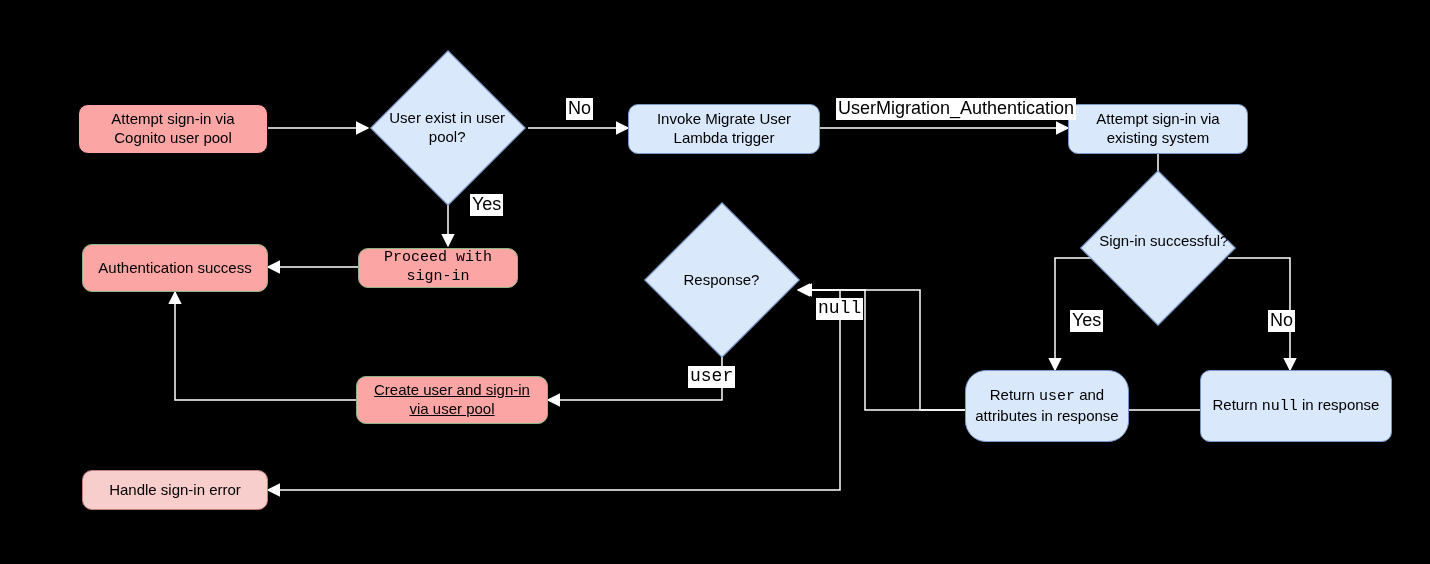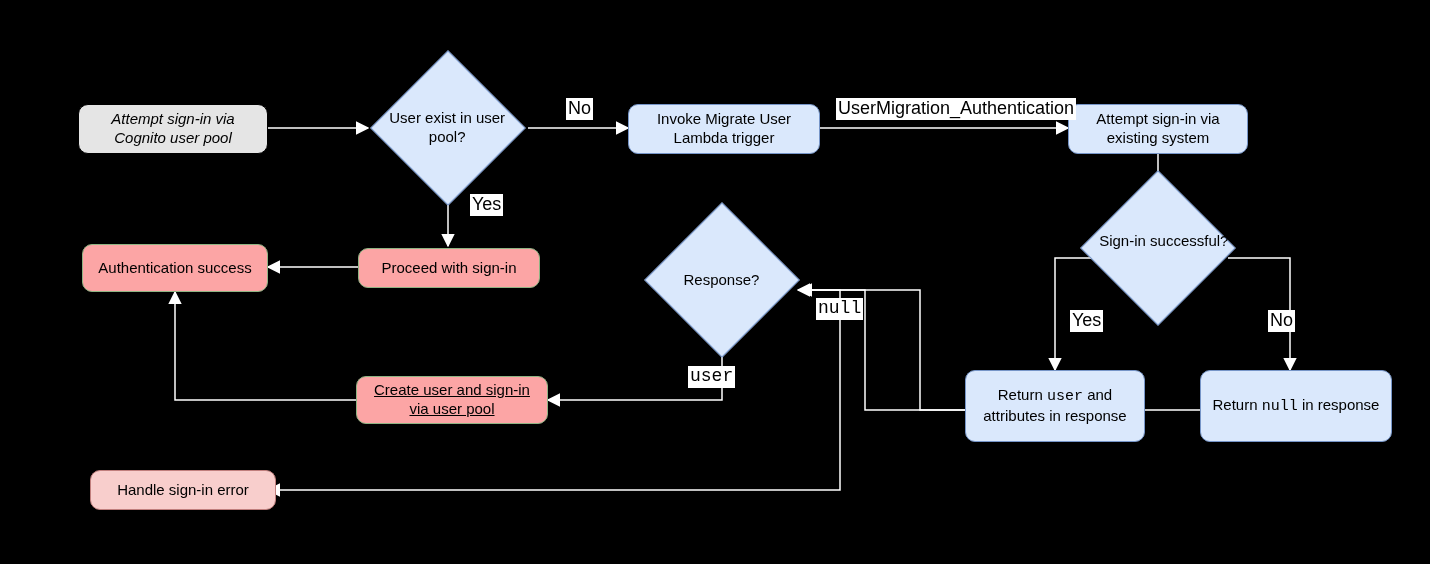--- a/index.html
+++ b/index.html
@@ -18,21 +18,21 @@
     border-radius: 10px;
     border: 1px solid #000;
     box-sizing: border-box;
     display: flex;
     align-items: center;
     justify-content: center;
     text-align: center;
     padding: 4px 8px;
     line-height: 1.25;
   }
-  .grey   { background: #e5e5e5; font-style: italic; }
+  .grey   { background: #fca5a5; }
   .blue   { background: #dae8fc; border-color:#7695c8; }
   .green  { background: #fca5a5; border-color:#8fb484; }
   .red    { background: #f8cecc; border-color:#c07f7d; }
 
   .diamond {
     position: absolute;
     background: #dae8fc;
     border: 1px solid #7695c8;
     transform: rotate(45deg);
     box-sizing: border-box;
@@ -126,51 +126,51 @@
 <div class="node blue" style="left:1068px; top:104px; width:180px; height:50px;justify-content:center;">
   <span>Attempt sign-in via
 existing system</span>
 </div>
 
 <div class="node green" style="left:82px; top:244px; width:186px; height:48px;">
   <span>Authentication
 success</span>
 </div>
 
-<div class="node green" style="left:358px; top:248px; width:182px; height:40px;">
+<div class="node green" style="left:358px; top:248px; width:160px; height:40px;font-family:Liberation Mono, monospace;">
   <span>Proceed with sign-in</span>
 </div>
 
 <div class="diamond" style="left:667px; top:225px; width:110px; height:110px;">
   <div class="dlabel" style="margin-top:-0.6em;">Response?</div>
 </div>
 
 <div class="diamond" style="left:1103px; top:193px; width:110px; height:110px;">
   <div class="dlabel">Sign-in
 successful?</div>
 </div>
 
 <div class="node green" style="left:356px; top:376px; width:192px; height:48px;text-decoration:underline;">
   <span>Create user and sign-in
 via user pool</span>
 </div>
 
-<div class="node blue" style="left:965px; top:370px; width:180px; height:72px;">
+<div class="node blue" style="left:965px; top:370px; width:164px; height:72px;border-radius:21px;">
   <span>
     <span>Return </span><code class="mono">user</code><span> and attributes in response</span>
   </span>
 </div>
 
 <div class="node blue" style="left:1200px; top:370px; width:192px; height:72px;">
   <span>
     <span>Return </span><code class="mono">null</code><span> in response</span>
   </span>
 </div>
 
-<div class="node red" style="left:90px; top:470px; width:186px; height:40px;">
+<div class="node red" style="left:82px; top:470px; width:186px; height:40px;">
   <span>Handle sign-in error</span>
 </div>
 
 <span class="edge-label" style="left:554px; top:98px;">No</span>
 <span class="edge-label" style="left:458px; top:194px;">Yes</span>
 <span class="edge-label" style="left:824px; top:98px;">UserMigration_Authentication</span>
 <span class="edge-label mono" style="left:804px; top:298px;">null</span>
 <span class="edge-label mono" style="left:676px; top:366px;">user</span>
 <span class="edge-label" style="left:1058px; top:310px;">Yes</span>
 <span class="edge-label" style="left:1256px; top:310px;">No</span>

